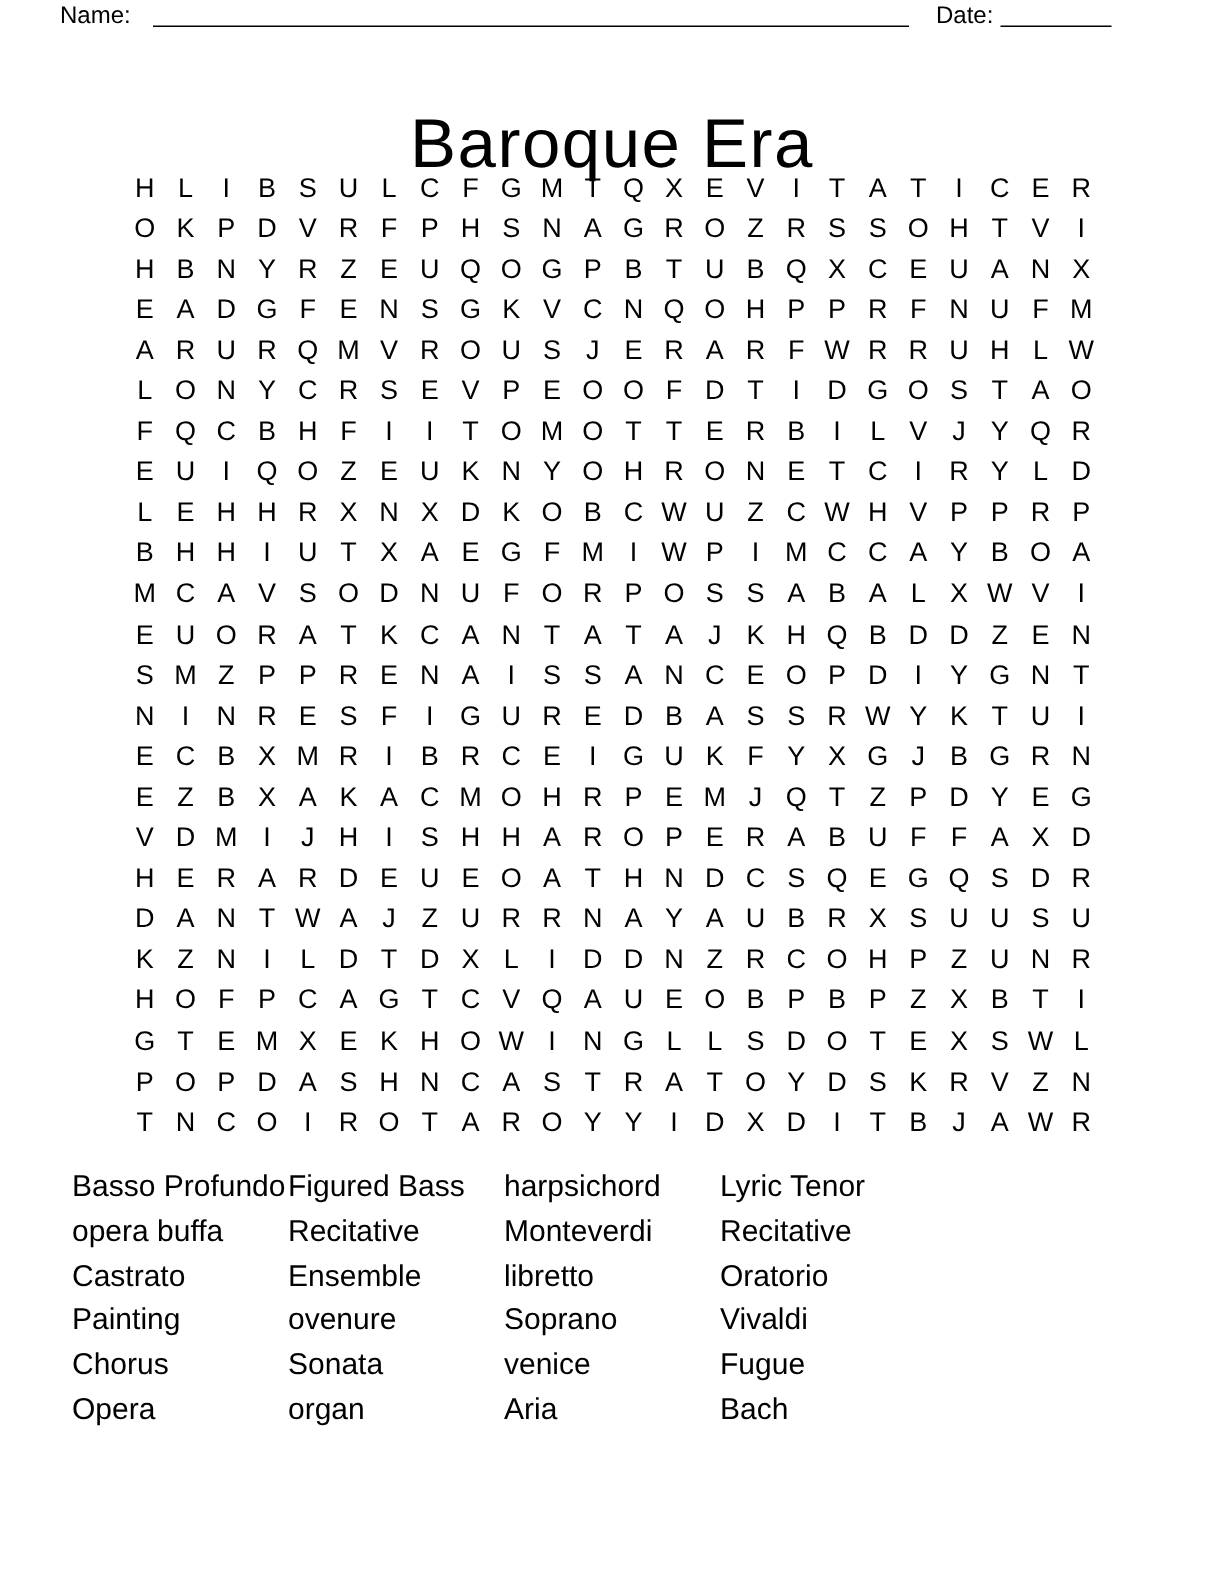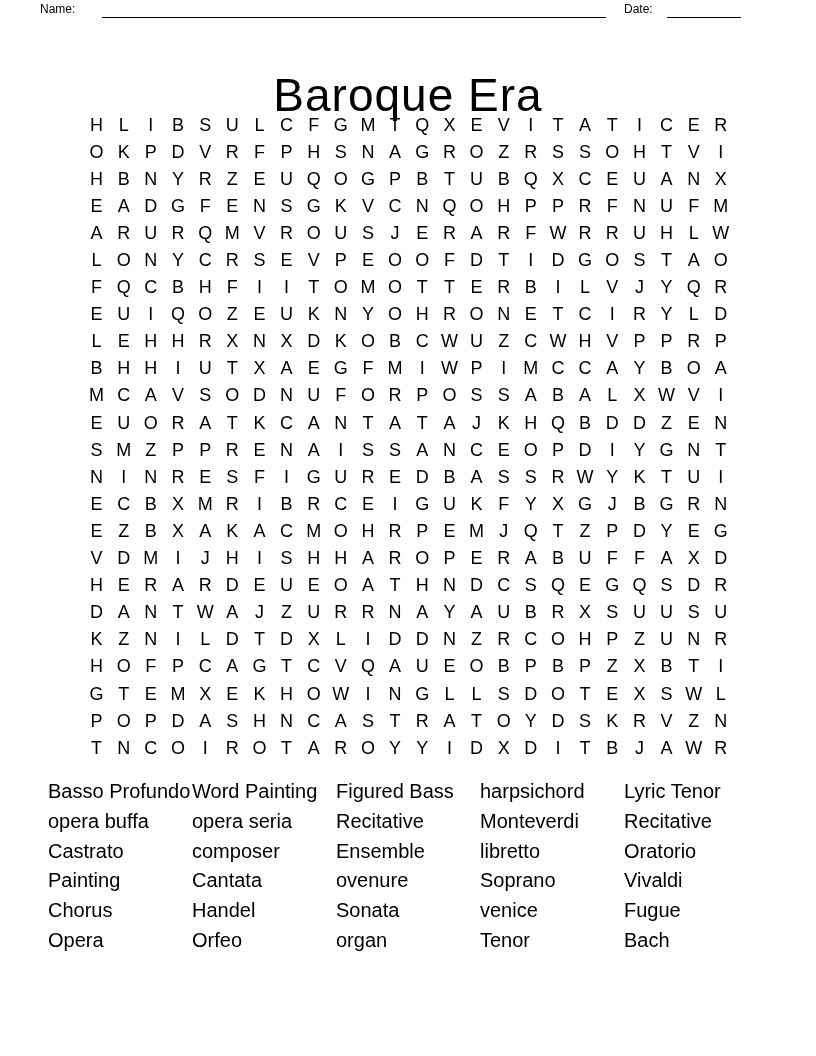--- a/index.html
+++ b/index.html
@@ -9,21 +9,21 @@
     color: #000000;
     font-family: "Liberation Sans", sans-serif;
     position: relative;
     overflow: hidden;
   }
   .page { position: absolute; inset: 0; }
 
   
   .hdr-label {
     position: absolute;
-    font-size: 12px;
+    font-size: 16px;
     line-height: 1;
     color: #000;
   }
   .name-label { left: 40px; top: 3px; }
   .date-label { left: 624px; top: 3px; }
   .fill-line {
     position: absolute;
     top: 17px;
     border-top: 1.6px solid #000;
     height: 0;
@@ -722,42 +722,34 @@
   <div class="word-bank">
       <div class="word-col">
         <div class="word">Basso Profundo</div>
         <div class="word">opera buffa</div>
         <div class="word">Castrato</div>
         <div class="word">Painting</div>
         <div class="word">Chorus</div>
         <div class="word">Opera</div>
       </div>
       <div class="word-col">
-        <div class="word">Word Painting</div>
-        <div class="word">opera seria</div>
-        <div class="word">composer</div>
-        <div class="word">Cantata</div>
-        <div class="word">Handel</div>
-        <div class="word">Orfeo</div>
-      </div>
-      <div class="word-col">
         <div class="word">Figured Bass</div>
         <div class="word">Recitative</div>
         <div class="word">Ensemble</div>
         <div class="word">ovenure</div>
         <div class="word">Sonata</div>
         <div class="word">organ</div>
       </div>
       <div class="word-col">
         <div class="word">harpsichord</div>
         <div class="word">Monteverdi</div>
         <div class="word">libretto</div>
         <div class="word">Soprano</div>
         <div class="word">venice</div>
-        <div class="word">Tenor</div>
+        <div class="word">Aria</div>
       </div>
       <div class="word-col">
         <div class="word">Lyric Tenor</div>
         <div class="word">Recitative</div>
         <div class="word">Oratorio</div>
         <div class="word">Vivaldi</div>
         <div class="word">Fugue</div>
         <div class="word">Bach</div>
       </div>
     </div>

